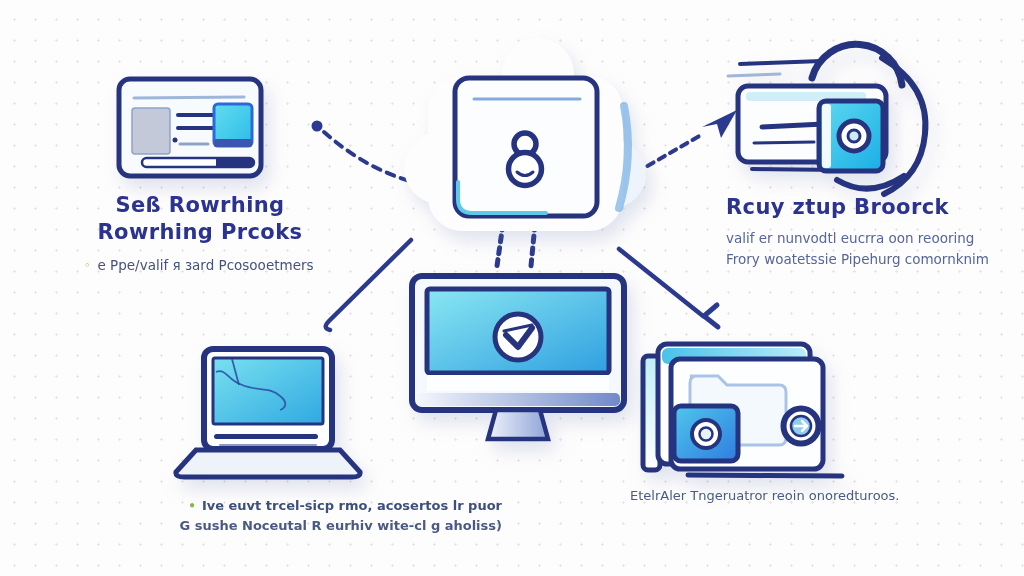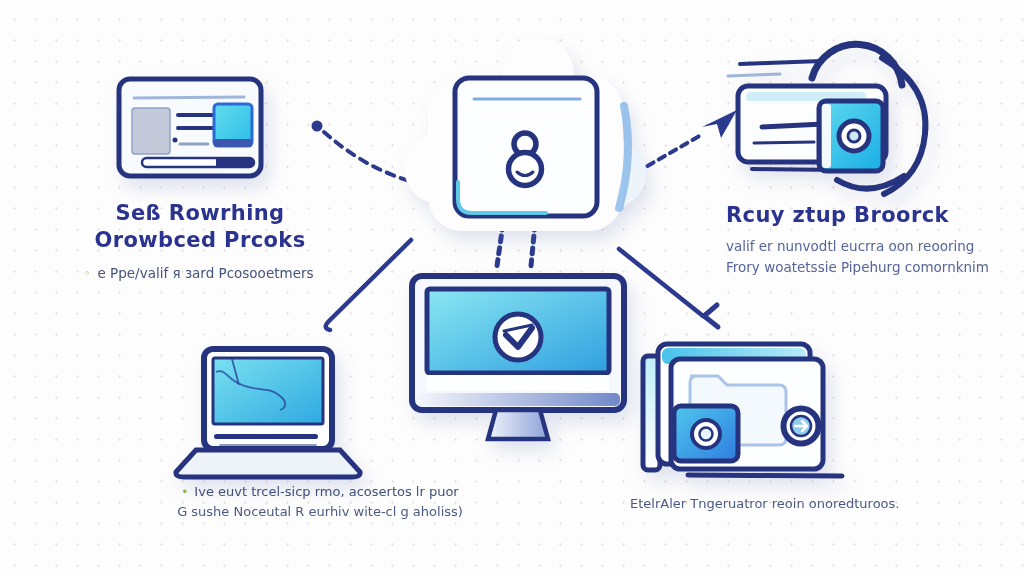--- a/index.html
+++ b/index.html
@@ -14,24 +14,24 @@
   .ill svg{display:block;filter:drop-shadow(6px 10px 9px rgba(100,125,180,0.20));}
   #connectors{position:absolute;left:0;top:0;width:1024px;height:576px;}
 
   .browser-ill{left:116px;top:76px;width:150px;height:105px;}
   .cloud-ill{left:398px;top:36px;width:250px;height:210px;}
   .proxy-ill{left:722px;top:28px;width:215px;height:172px;}
   .monitor-ill{left:408px;top:272px;width:220px;height:180px;}
   .laptop-ill{left:168px;top:346px;width:200px;height:135px;}
   .cards-ill{left:638px;top:334px;width:212px;height:150px;}
 
-  .textblock{position:absolute;margin-top:8px;}
+  .textblock{position:absolute;}
   .tl-text{left:58px;top:192px;width:284px;text-align:center;}
   .tr-text{left:726px;top:194px;width:300px;text-align:left;}
-  .bl-text{left:138px;top:474px;width:364px;text-align:center;}
+  .bl-text{left:138px;top:496px;width:364px;text-align:right;font-weight:bold;}
   .br-text{left:612px;top:486px;width:340px;text-align:left;padding-left:18px;}
 
   .heading{font-weight:700;font-size:21px;line-height:27px;color:#2b3390;letter-spacing:0.4px;}
   .bullets{margin-top:9px;text-align:left;padding-left:26px;}
   .bullet-row{font-size:13.5px;line-height:21px;color:#44537e;white-space:nowrap;}
   .mark{color:#86b84a;font-size:11px;margin-right:7px;vertical-align:1px;}
   .bodyline{font-size:13.5px;line-height:21px;color:#56659a;white-space:nowrap;}
   .tr-text .heading{margin-bottom:7px;}
   .cap{font-size:13px;line-height:19px;white-space:nowrap;}
   .cap-dark{color:#3d4f7c;}
@@ -211,21 +211,21 @@
         <circle cx="163" cy="92" r="17.5" fill="#ffffff" stroke="#26347f" stroke-width="6"></circle>
         <circle cx="163" cy="92" r="10" fill="#8fcdec" stroke="#26347f" stroke-width="2.5"></circle>
         <path d="M157,92 L168,92 M164,87 L169,92 L164,97" fill="none" stroke="#ffffff" stroke-width="2.5" stroke-linecap="round" stroke-linejoin="round"></path>
       </g>
       <line x1="50" y1="141" x2="204" y2="142" stroke="#26347f" stroke-width="5" stroke-linecap="round"></line>
     </svg>
   </div>
 
   <div class="textblock tl-text">
     <div class="heading">Seß Rowrhing</div>
-    <div class="heading">Orowbced Prcoks</div>
+    <div class="heading">Rowrhing Prcoks</div>
     <div class="bullets">
       <div class="bullet-row">
         <span class="mark">◦</span><span>e  Ppe/valif я зard Pcosooetmers</span>
       </div>
     </div>
   </div>
 
   <div class="textblock tr-text">
     <div class="heading">Rcuy ztup Broorck</div>
     <div class="bodyline">valif er nunvodtl eucrra oon reooring</div>

